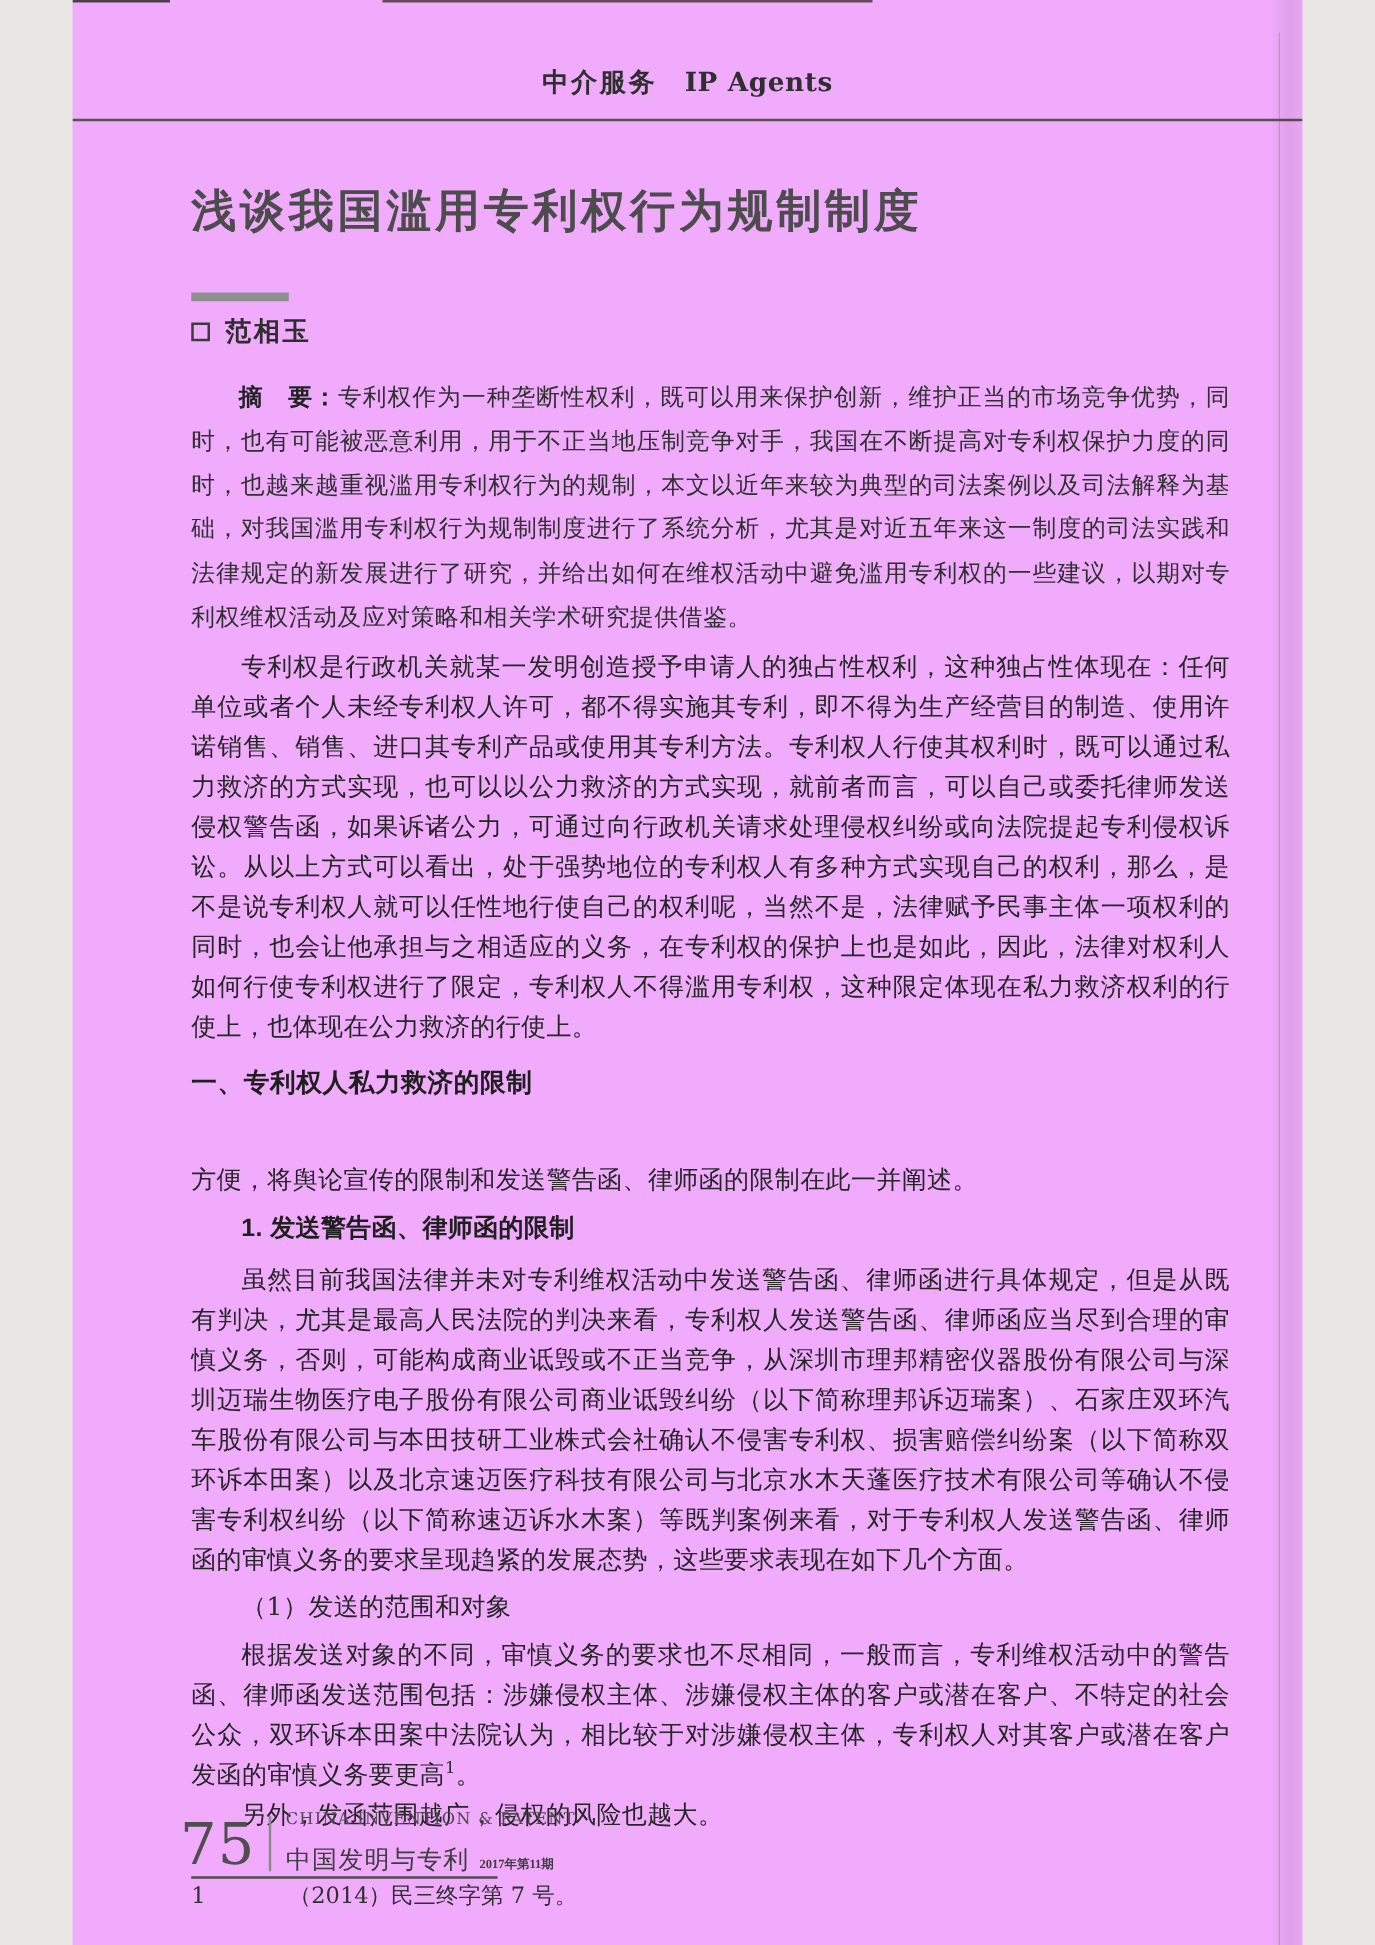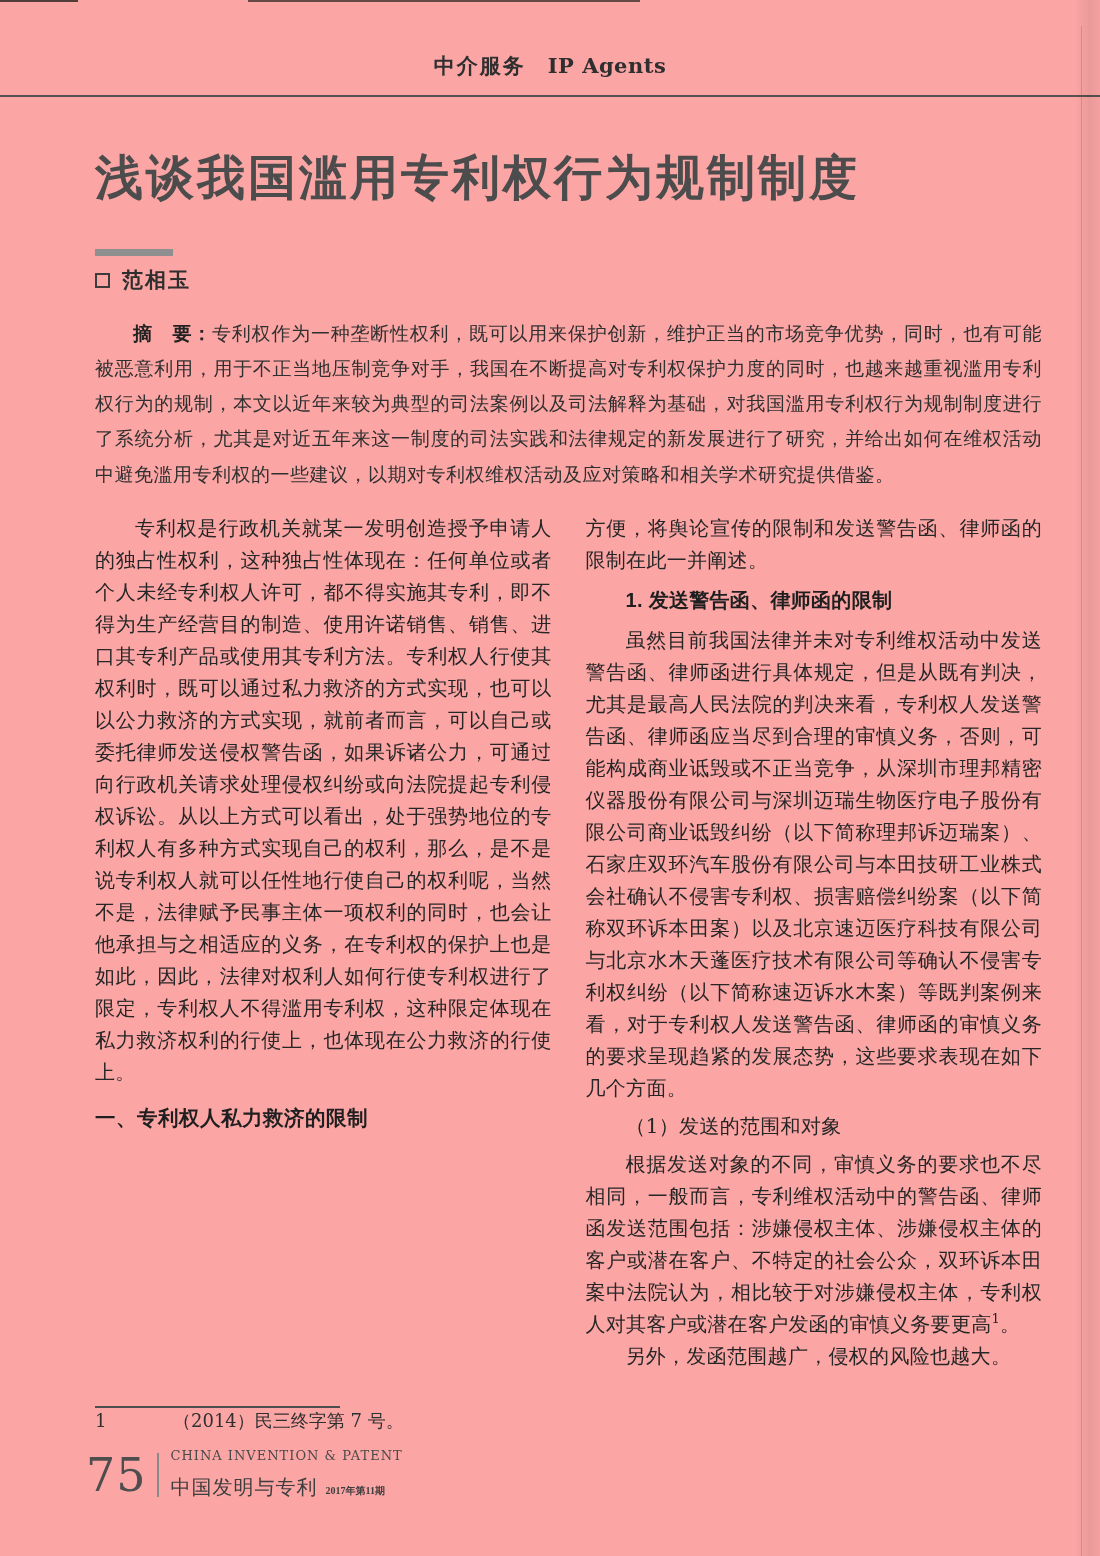--- a/index.html
+++ b/index.html
@@ -1,22 +1,22 @@
 <!DOCTYPE html>
 <html><head>
 <meta charset="utf-8">
 <style>
   html, body { margin: 0; padding: 0; }
   body { background: #e9e7e4; }
   .page {
     position: relative;
-    width: 1100px;
+    width: 984px;
     height: 1556px;
     margin: 0 auto;
-    background: #fca5a5;
+    background: #f0abfc;
     overflow: hidden;
     font-family: "DejaVu Serif", "Liberation Serif", serif;
     color: #2b2b2b;
   }
   
   .scan-top-line-a { position: absolute; top: 0; left: 0; width: 78px; height: 2px; background: #332b28; opacity: .85; }
   .scan-top-line-b { position: absolute; top: 0; left: 248px; width: 392px; height: 2px; background: #332b28; opacity: .75; }
   .scan-right-shadow { position: absolute; top: 0; right: 0; width: 26px; height: 100%;
     background: linear-gradient(to right, rgba(0,0,0,0) 0%, rgba(0,0,0,0.07) 60%, rgba(0,0,0,0.03) 100%); }
   .scan-page-edge { position: absolute; top: 26px; bottom: 0; right: 18px; width: 1px; background: rgba(110,104,98,0.30); }
@@ -30,21 +30,21 @@
   .journal-header .en {
     font-family: "DejaVu Serif", serif;
     font-weight: bold; font-size: 21px; color: #2f2f2f; margin-left: 22px; letter-spacing: 0.5px;
   }
   .header-rule { margin-top: 15px; height: 2px; background: #565250; width: 100%; }
 
   .content { padding: 0 58px 0 95px; }
 
   .article-title {
     margin: 50px 0 0 0;
-    font-size: 48px;
+    font-size: 36px;
     font-weight: bold;
     letter-spacing: 3px;
     color: #4c4c4c;
     font-family: "DejaVu Serif", "Liberation Serif", serif;
     line-height: 1.25;
   }
 
   .author-bar { margin-top: 42px; width: 78px; height: 7px; background: #8f8f8f; }
   .author-row { margin-top: 10px; display: flex; align-items: center; gap: 12px; }
   .author-square { width: 15px; height: 15px; border: 2.5px solid #3c3c3c; box-sizing: border-box; }
@@ -58,24 +58,25 @@
     margin: 0; text-align: justify; text-indent: 2em;
     font-size: 19px; letter-spacing: 0.5px; line-height: 1.85; color: #303030;
   }
   .abstract-block .label {
     font-family: Liberation Serif, serif;
     font-weight: bold; color: #222;
   }
   .keywords-line { margin-top: 2px !important; }
 
   .columns {
-    margin-top: 20px;
+    margin-top: 5px;
     display: flex; gap: 34px;
     font-size: 20px; letter-spacing: 0.3px; line-height: 32px;
     color: #262626;
+    flex-direction: column;
   }
   .col { flex: 1; min-width: 0; }
   .col p { margin: 0; text-align: justify; text-indent: 2em; }
   .col p.no-indent { text-indent: 0; }
   .section-heading {
     margin: 14px 0 10px 0;
     font-family: "Liberation Sans", "DejaVu Sans", sans-serif;
     font-weight: bold; font-size: 20.5px; color: #1f1f1f; letter-spacing: 0.5px;
   }
   .sub-heading {

